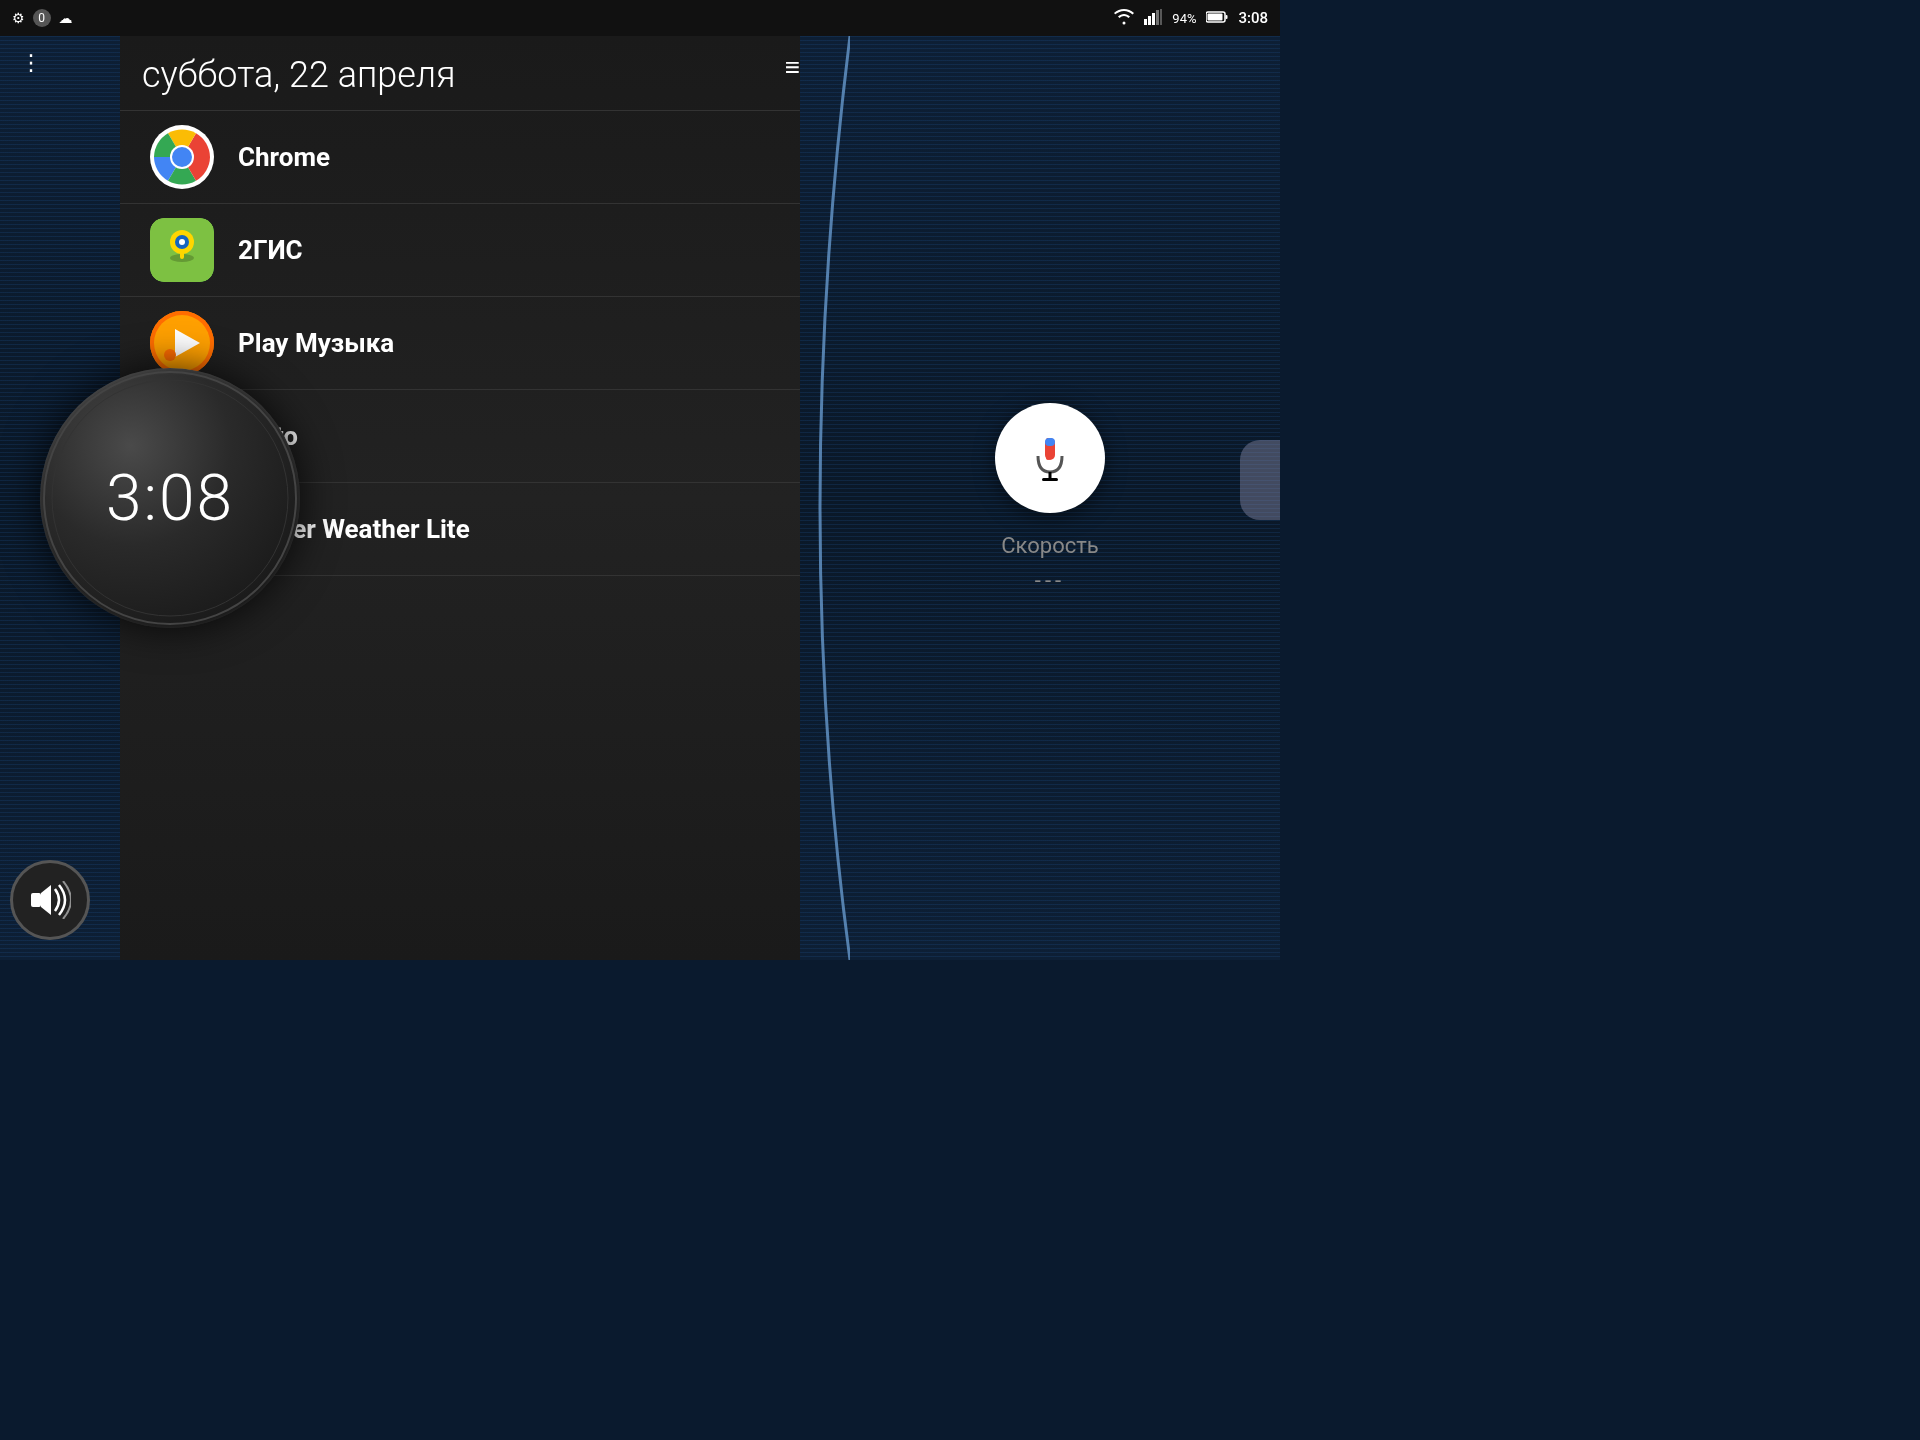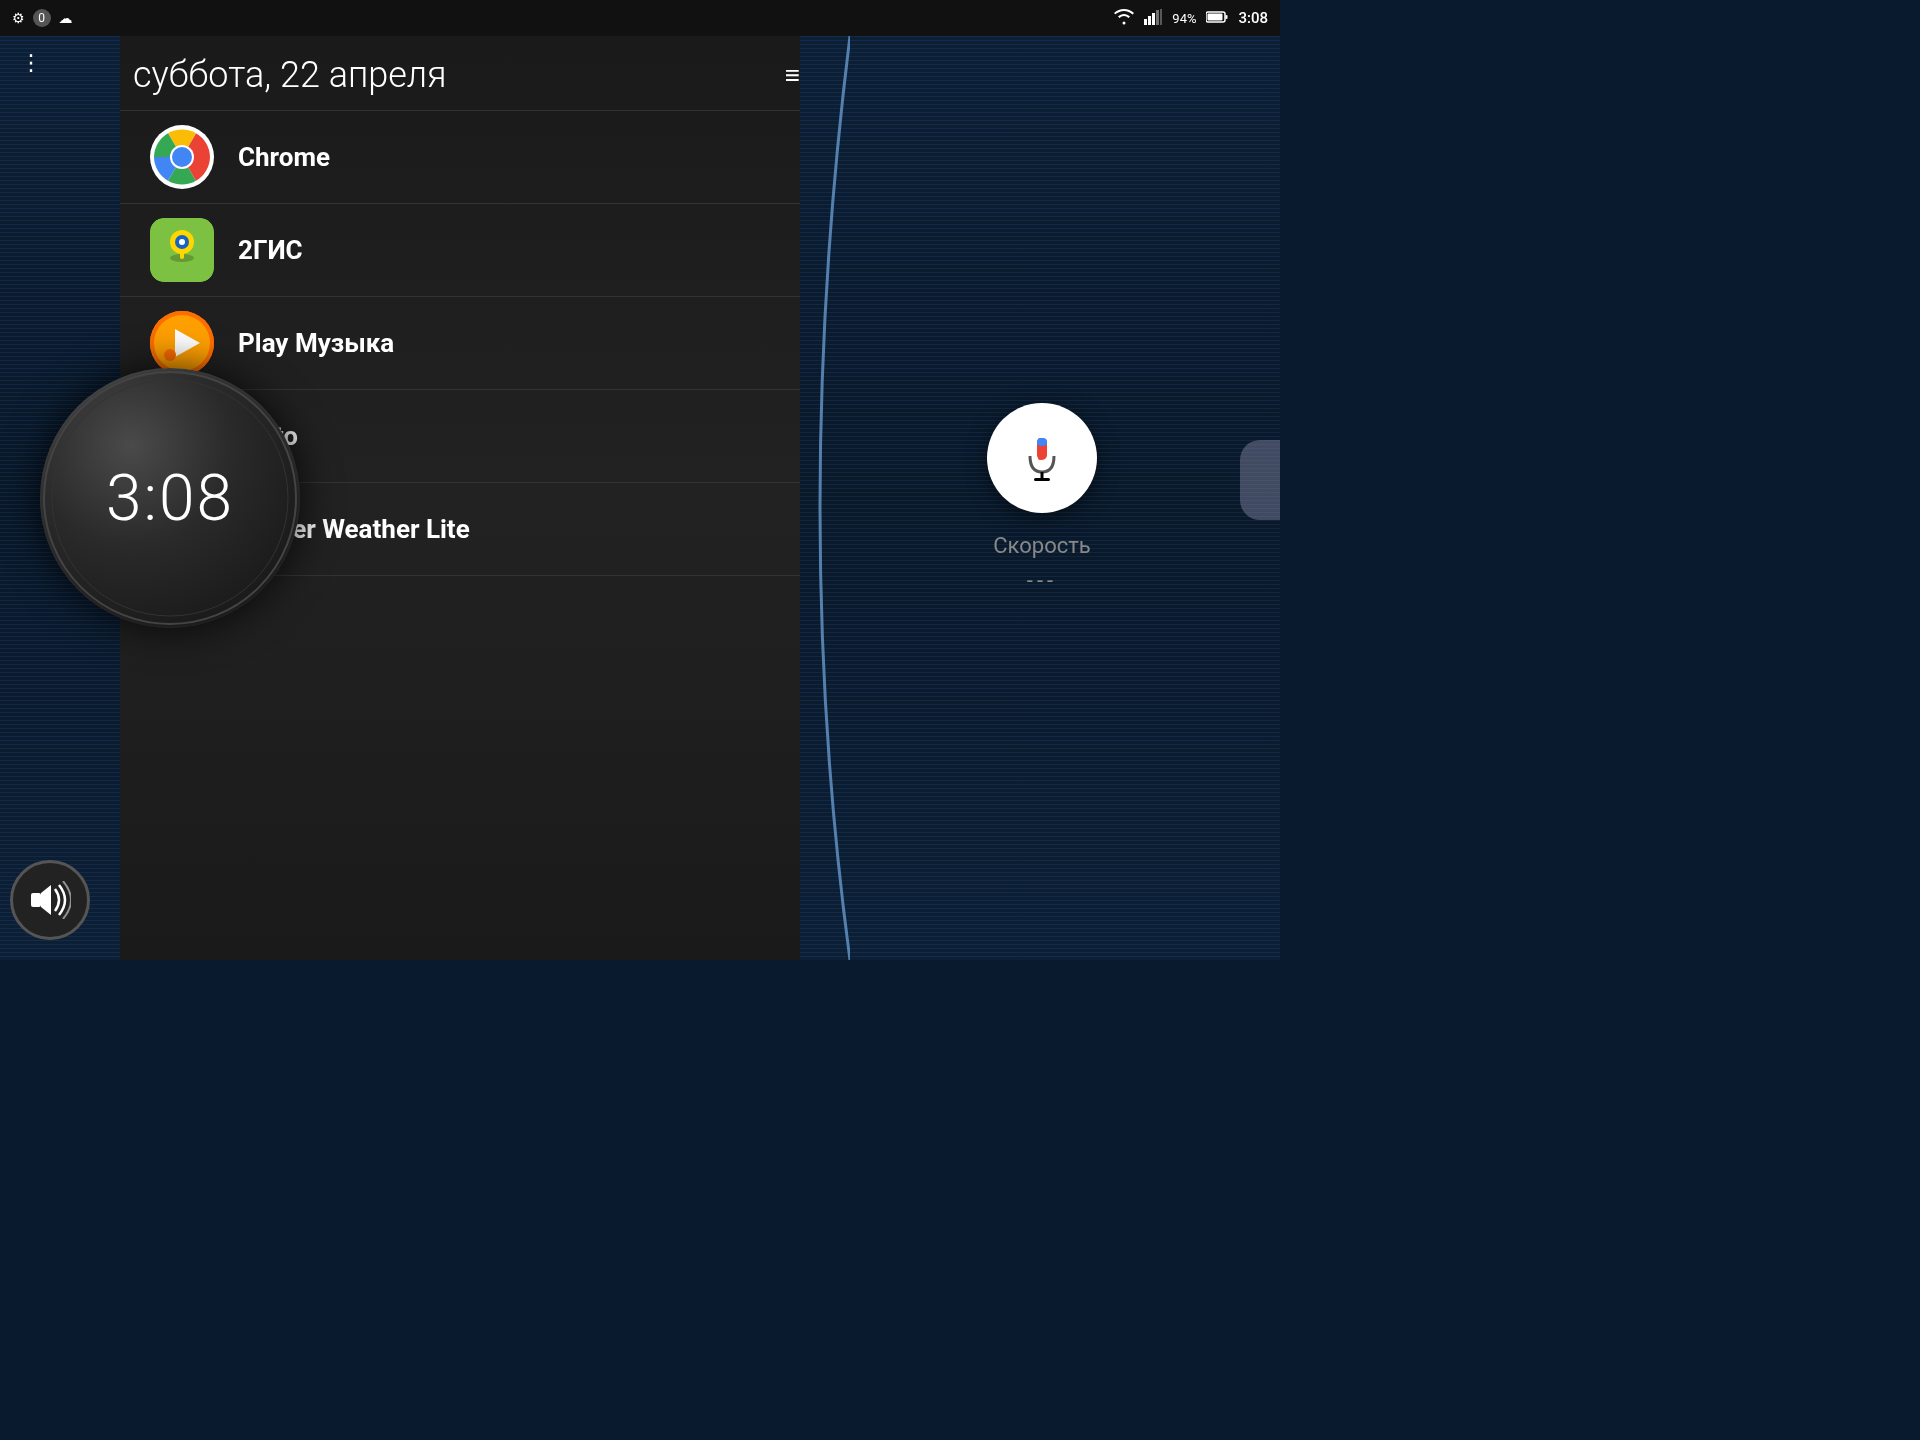--- a/index.html
+++ b/index.html
@@ -95,23 +95,22 @@
       position: absolute;
       top: 36px; left: 120px;
       right: 450px;
       bottom: 0;
       background: linear-gradient(180deg, #1a1a1a 0%, #222 50%, #1a1a1a 100%);
     }
 
     
     .header {
       display: flex;
-      align-items: center;
       justify-content: space-between;
-      padding: 18px 30px 14px 13px;
+      padding: 18px 30px 14px 22px;
       border-bottom: 1px solid #333;
     }
     .header-date {
       color: #fff;
       font-size: 36px;
       font-weight: 300;
     }
     .menu-btn {
       color: #fff;
       font-size: 26px;
@@ -264,21 +263,21 @@
       color: #fff;
       font-size: 64px;
       font-weight: 300;
       letter-spacing: 2px;
     }
 
     
     .right-panel {
       position: absolute;
       top: 36px;
-      right: 8px;
+      right: 0;
       width: 460px;
       bottom: 0;
       display: flex;
       flex-direction: column;
       align-items: center;
       justify-content: center;
     }
 
     .voice-btn {
       width: 110px;

